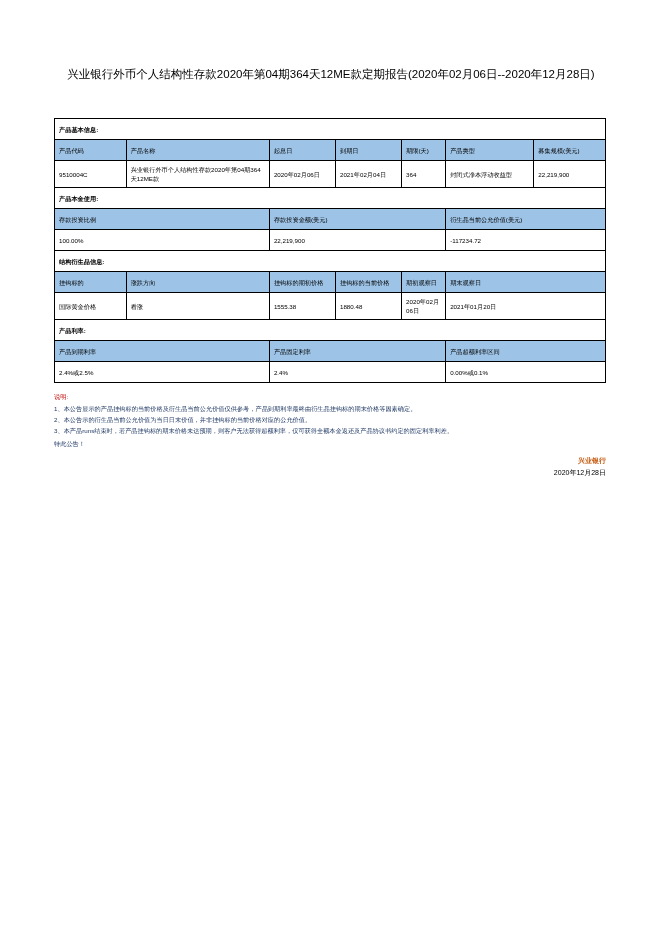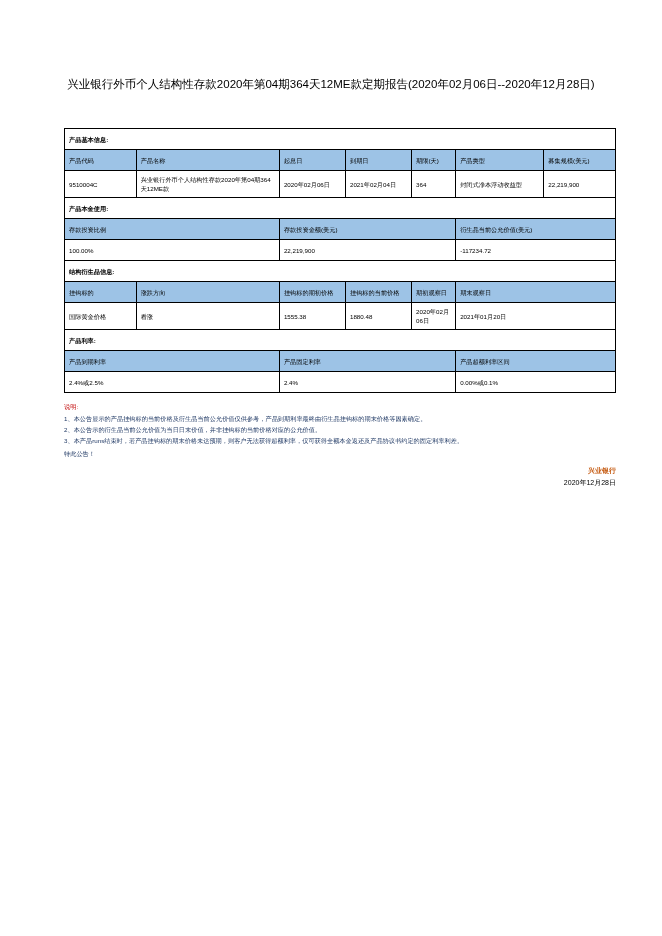--- a/index.html
+++ b/index.html
@@ -11,21 +11,21 @@
     height: 936px;
     background: #ffffff;
     font-family: "Liberation Sans", sans-serif;
     color: #000000;
   }
   .page {
     position: relative;
     width: 662px;
     height: 936px;
     box-sizing: border-box;
-    padding: 14px;
+    padding: 4px;
   }
   .doc-title {
     text-align: center;
     font-size: 11.5px;
     font-weight: normal;
     color: #000;
     margin: 0;
     padding: 62px 20px 0 20px;
     letter-spacing: 0px;
     line-height: 16px;

